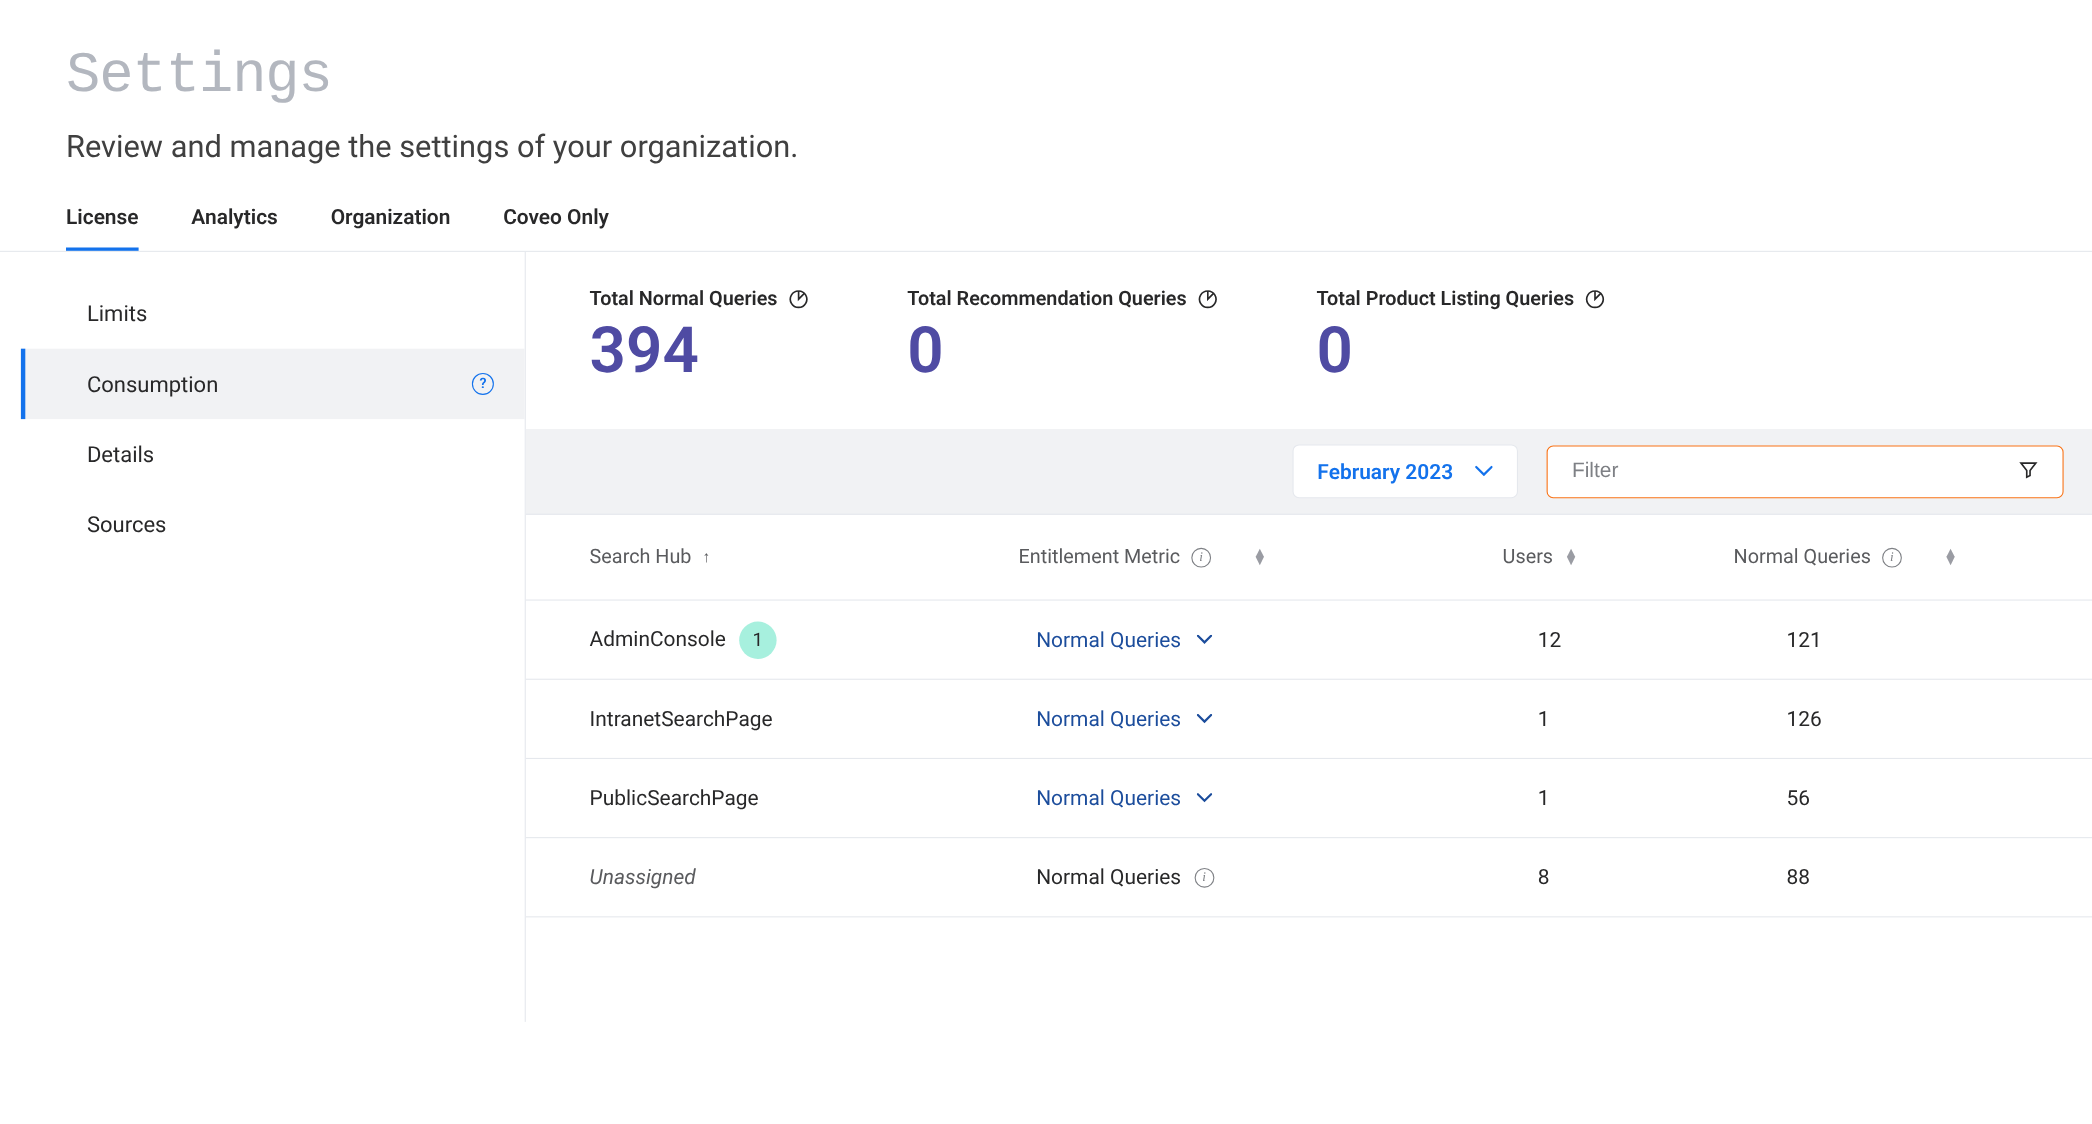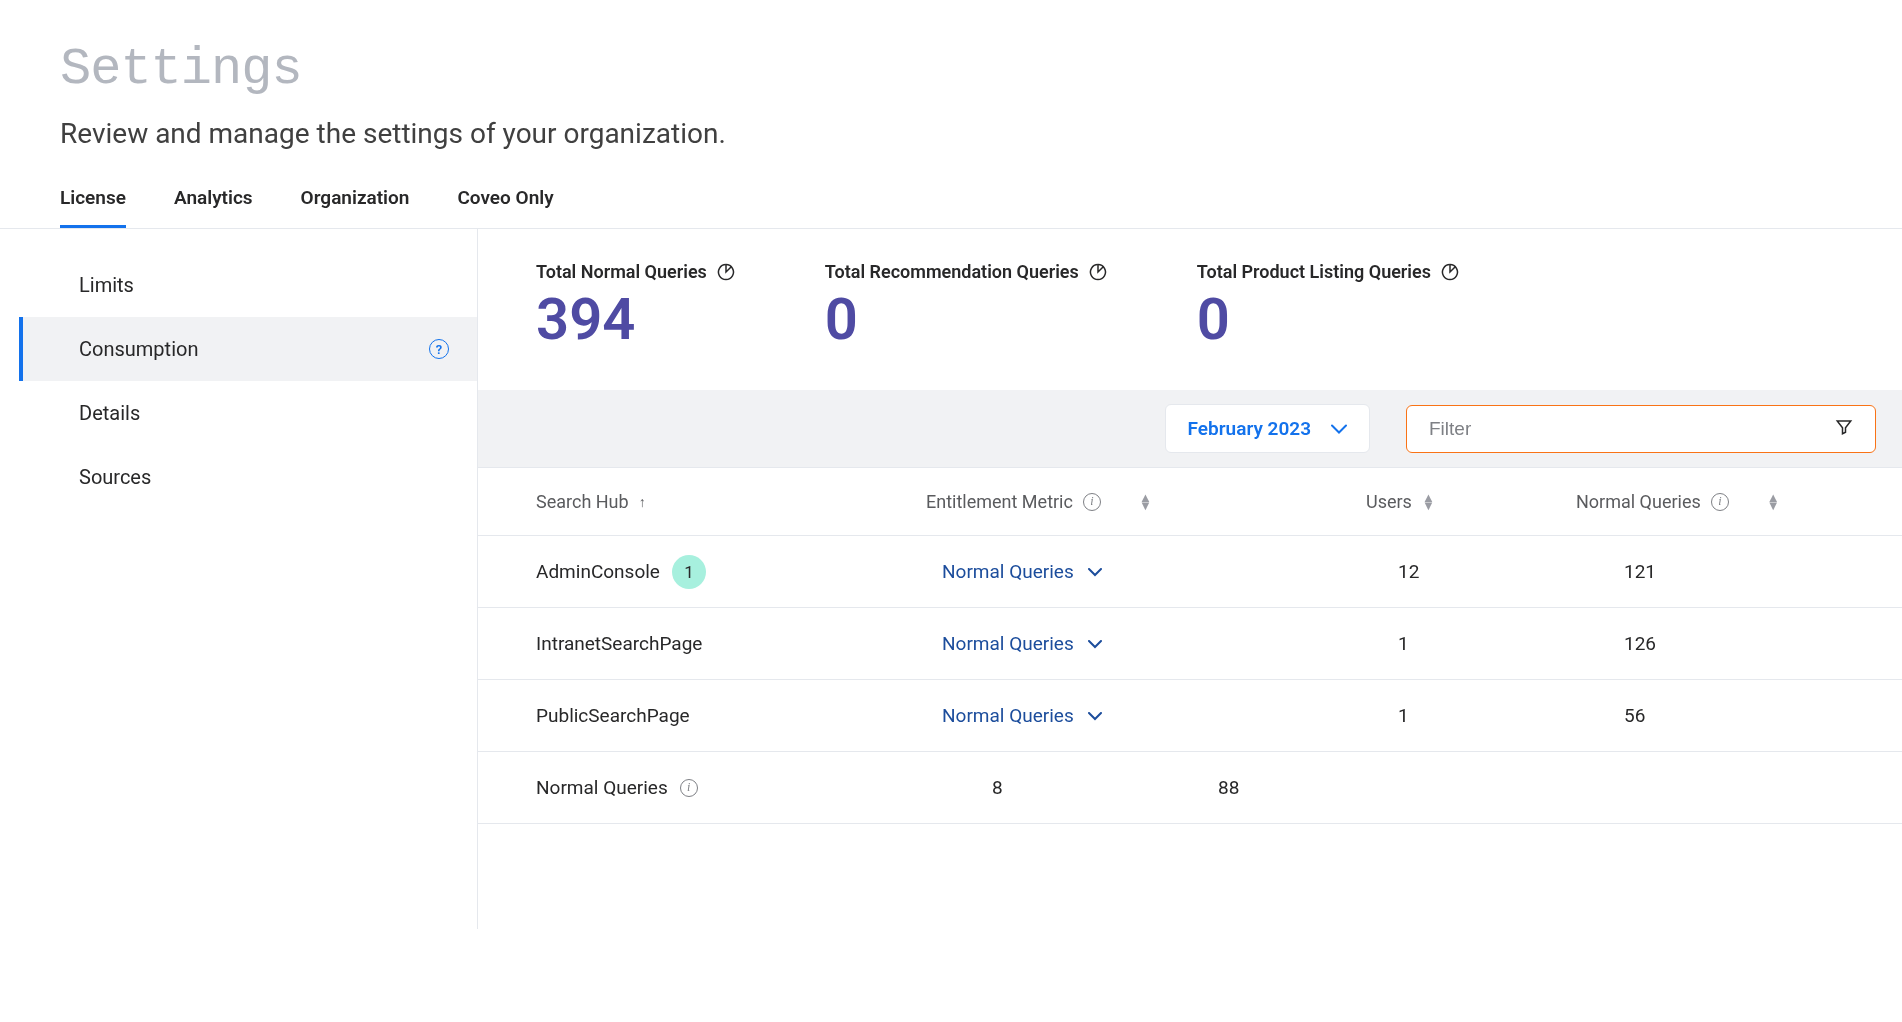--- a/index.html
+++ b/index.html
@@ -111,21 +111,21 @@
       font-size: 58px;
       font-weight: 600;
       color: #4f4ba3;
       line-height: 1;
     }
     .toolbar-row {
       background: #f1f2f4;
       display: flex;
       justify-content: flex-end;
       align-items: center;
-      gap: 36px;
+      gap: 26px;
       padding: 14px 26px;
       border-bottom: 1px solid #e5e8ed;
     }
     .month-selector {
       background: #fff;
       border: 1px solid #e5e8ed;
       border-radius: 6px;
       padding: 12px 22px;
       display: flex;
       align-items: center;
@@ -160,21 +160,21 @@
     .filter-input::placeholder { color: #7e8085; }
     .filter-icon { color: #282829; }
     .table-area { }
     .table-header-row, .table-row {
       display: flex;
       align-items: center;
       padding: 0 58px;
       border-bottom: 1px solid #e5e8ed;
     }
     .table-header-row {
-      height: 68px;
+      height: 78px;
     }
     .table-row {
       height: 72px;
       gap: 16px;
     }
     .col-search-hub { width: 390px; }
     .col-metric { width: 440px; }
     .col-users { width: 210px; text-align: left; }
     .col-queries { width: 220px; text-align: left; }
     .th-group {
@@ -378,20 +378,21 @@
             <div class="col-metric"><span class="metric-link">
                 <span>Normal Queries</span>
                 <span class="chevron-blue"><svg width="14" height="9" viewBox="0 0 14 9" fill="none">
                     <path d="M1 1 L7 7 L13 1" stroke="#1c4d9c" stroke-width="2" fill="none" stroke-linecap="round"></path>
                   </svg></span>
               </span></div>
             <div class="col-users cell-text">1</div>
             <div class="col-queries cell-text">56</div>
           </div>
           <div class="table-row">
+            <div class="col-search-hub"><span class="cell-text cell-italic">Unassigned</span></div>
             <div class="col-metric"><span class="metric-static">
                 <span>Normal Queries</span>
                 <span class="info-icon">i</span>
               </span></div>
             <div class="col-users cell-text">8</div>
             <div class="col-queries cell-text">88</div>
           </div>
         </div>
     </div>
   </div>

